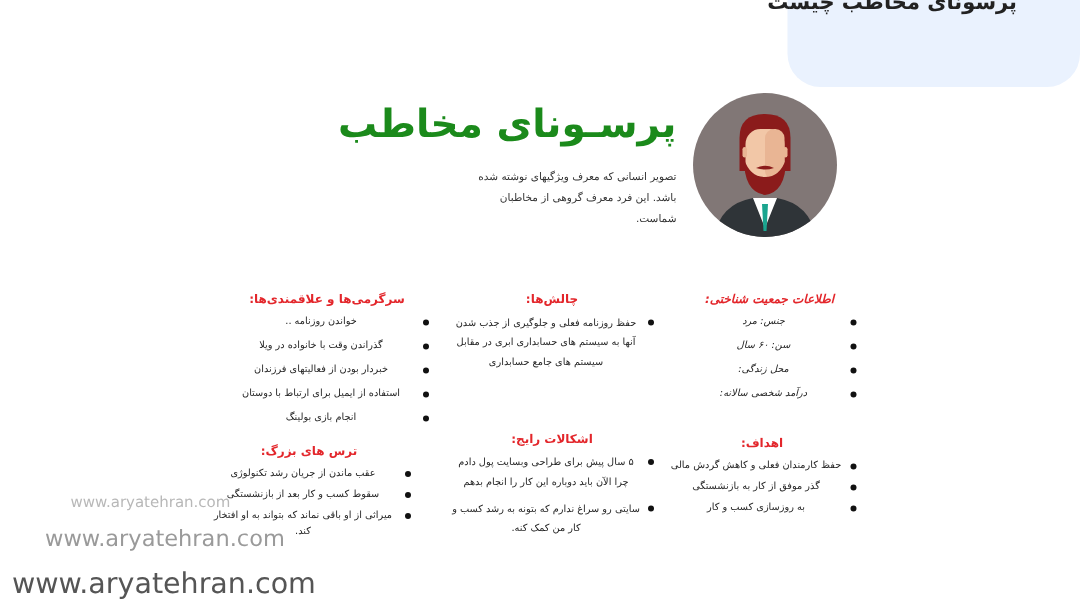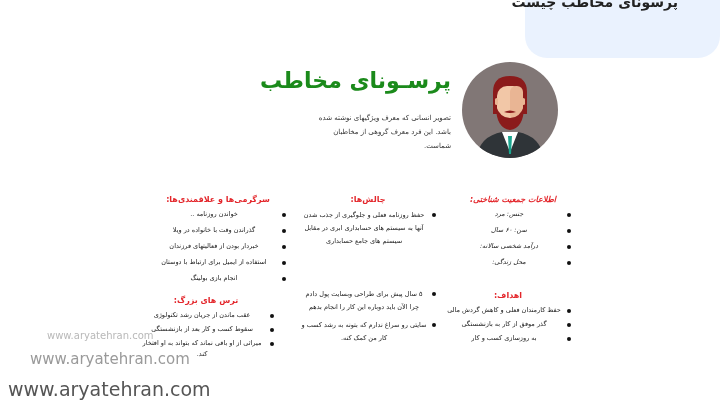--- a/index.html
+++ b/index.html
@@ -16,21 +16,21 @@
     position:absolute; right:42px; top:14px;
     direction:rtl; font-size:14px; font-weight:bold; color:#222;
     white-space:nowrap;
   }
   .avatar {
     position:absolute; left:462px; top:62px; width:96px; height:96px;
     border-radius:50%; background:#817776; overflow:hidden;
   }
   .persona-title {
     position:absolute; left:305px; top:68px; width:146px;
-    direction:rtl; text-align:center; font-size:22px; font-weight:bold;
+    direction:rtl; text-align:center; font-size:26px; font-weight:bold;
     color:#1b8a1b; white-space:nowrap;
   }
   .persona-desc {
     position:absolute; left:305px; top:111px; width:146px;
     direction:rtl; text-align:right; font-size:7px; line-height:14px; color:#333;
   }
   .section {
     position:absolute; direction:rtl; text-align:center;
     font-size:6.5px; color:#222;
   }
@@ -79,42 +79,43 @@
 </div>
 
 <div class="persona-title">پرسـونای مخاطب</div>
 <div class="persona-desc">تصویر انسانی که معرف ویژگیهای نوشته شده باشد. این فرد معرف گروهی از مخاطبان شماست.</div>
 
 <div class="section" style="left:455px; top:195px; width:116px;font-style:italic;">
   <h3>اطلاعات جمعیت شناختی:</h3>
   <ul>
     <li>جنس: مرد</li>
     <li>سن: ۶۰ سال</li>
+    <li>محل زندگی:</li>
     <li>درآمد شخصی سالانه:</li>
-    <li>محل زندگی:</li>
   </ul>
 </div>
 
 <div class="section tight" style="left:445px; top:291px; width:126px;">
   <h3>اهداف:</h3>
   <ul>
     <li>حفظ کارمندان فعلی و کاهش گردش مالی</li>
     <li>گذر موفق از کار به بازنشستگی</li>
     <li>به روزسازی کسب و کار</li>
   </ul>
 </div>
 
 <div class="section para" style="left:300px; top:195px; width:136px;">
   <h3>چالش‌ها:</h3>
   <ul>
     <li>حفظ روزنامه فعلی و جلوگیری از جذب شدن آنها به سیستم های حسابداری ابری در مقابل سیستم های جامع حسابداری</li>
   </ul>
 </div>
 
 <div class="section para" style="left:300px; top:288px; width:136px;">
+  <h3>اشکالات رایج:</h3>
   <ul>
     <li>۵ سال پیش برای طراحی وبسایت پول دادم چرا الآن باید دوباره این کار را انجام بدهم</li>
     <li>سایتی رو سراغ ندارم که بتونه به رشد کسب و کار من کمک کنه.</li>
   </ul>
 </div>
 
 <div class="section" style="left:150px; top:195px; width:136px;">
   <h3>سرگرمی‌ها و علاقمندی‌ها:</h3>
   <ul>
     <li>خواندن روزنامه ..</li>

